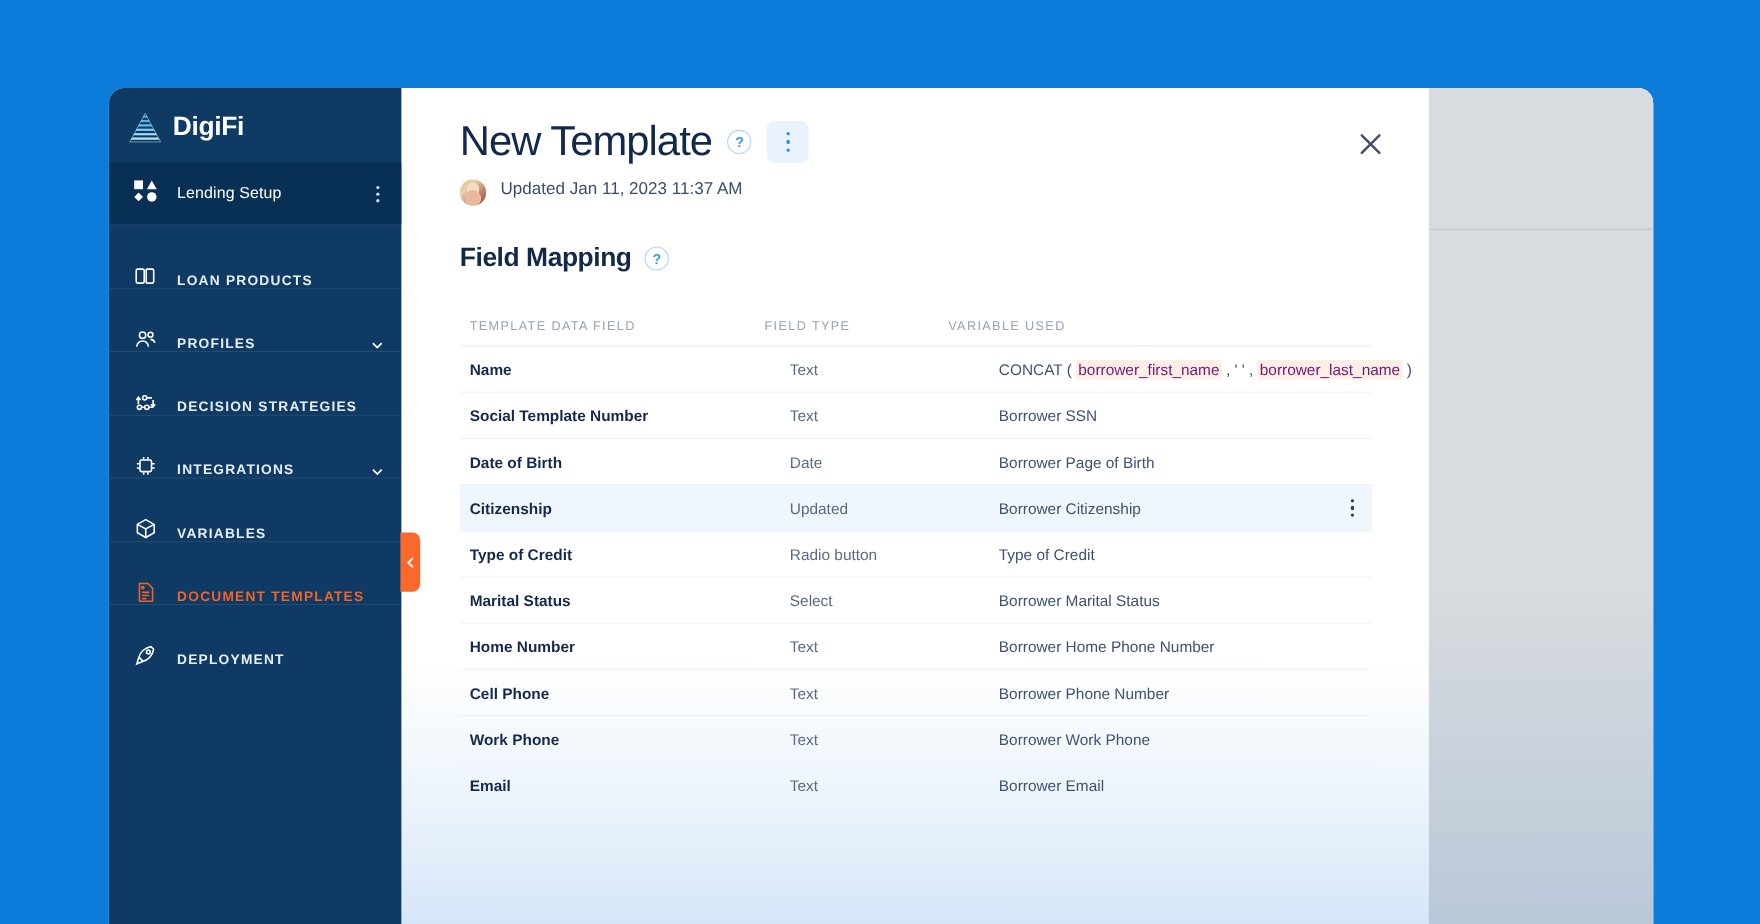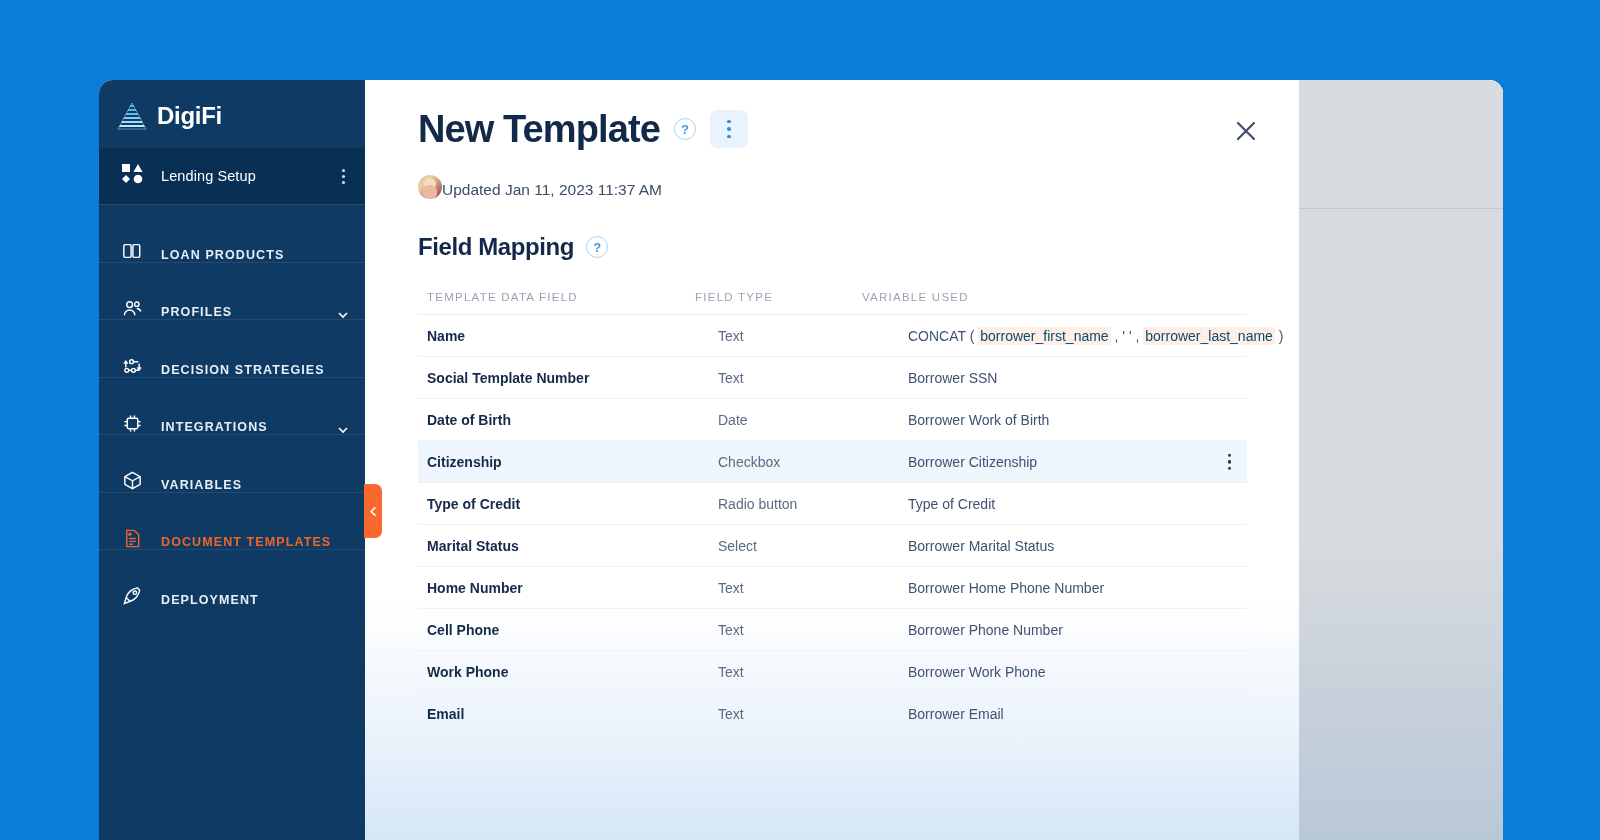--- a/index.html
+++ b/index.html
@@ -242,21 +242,21 @@
     cursor: pointer;
   }
 
   .modal-titlerow {
     display: flex;
     align-items: center;
     gap: 14px;
   }
   .modal-title {
     font-size: 38px;
-    font-weight: bold;
+    font-weight: normal;
     color: #12294a;
     letter-spacing: -0.9px;
     line-height: 1;
   }
   .help-circle {
     width: 22px; height: 22px;
     border-radius: 50%;
     border: 1.5px solid #a9d4f5;
     color: #3e9ae8;
     font-size: 13px;
@@ -271,24 +271,24 @@
     border-radius: 7px;
     display: flex; flex-direction: column;
     align-items: center; justify-content: center;
     gap: 4px;
     cursor: pointer;
     flex-shrink: 0;
   }
   .kebab-btn i { width: 3.5px; height: 3.5px; border-radius: 50%; background: #2e8fe0; display: block; }
 
   .updated-row {
-    margin-top: 27px;
-    display: flex;
-    align-items: flex-end;
-    gap: 0;
+    margin-top: 15px;
+    display: flex;
+    align-items: flex-start;
+    gap: 13px;
   }
   .avatar {
     width: 24px; height: 24px;
     border-radius: 50%;
     flex-shrink: 0;
     background:
       radial-gradient(circle at 50% 72%, #e8b99c 0%, #e8b99c 34%, transparent 35%),
       radial-gradient(circle at 50% 38%, #f2ddc0 0%, #f2ddc0 30%, transparent 31%),
       linear-gradient(135deg, #d8c08e 0%, #e8d2a8 30%, #c98a78 62%, #8e3f3f 100%);
     overflow: hidden;
@@ -305,21 +305,21 @@
     gap: 12px;
   }
   .section-title {
     font-size: 24px;
     font-weight: bold;
     color: #12294a;
     letter-spacing: -0.4px;
   }
 
   
-  #mapping-table { margin-top: 30px; }
+  #mapping-table { margin-top: 42px; }
 
   .mt-head {
     display: flex;
     padding: 0 0 11px 9px;
     border-bottom: 1px solid #e8ecf1;
     font-size: 11.5px;
     letter-spacing: 1.25px;
     color: #98a3b3;
   }
   .mt-row {
@@ -347,21 +347,21 @@
     font-size: 14px;
     color: #5b6a82;
   }
   .mt-row .col-var {
     font-size: 14px;
     color: #3f5270;
     white-space: nowrap;
   }
   .var-chip {
     background: #fdeee6;
-    color: #0c4a6e;
+    color: #701a75;
     padding: 1px 2px;
     border-radius: 2px;
   }
   .row-kebab {
     position: absolute;
     right: 16px;
     top: 50%;
     transform: translateY(-50%);
     display: flex;
     flex-direction: column;
@@ -585,25 +585,25 @@
               <div class="col-var"><span>CONCAT ( </span><span class="var-chip">borrower_first_name</span><span> , </span><span>' '</span><span> , </span><span class="var-chip">borrower_last_name</span><span> )</span></div>
             </div>
             <div class="mt-row">
               <div class="col-field">Social Template Number</div>
               <div class="col-type">Text</div>
               <div class="col-var">Borrower SSN</div>
             </div>
             <div class="mt-row">
               <div class="col-field">Date of Birth</div>
               <div class="col-type">Date</div>
-              <div class="col-var">Borrower Work of Birth</div>
+              <div class="col-var">Borrower Page of Birth</div>
             </div>
             <div class="mt-row hovered">
               <div class="col-field">Citizenship</div>
-              <div class="col-type">Checkbox</div>
+              <div class="col-type">Updated</div>
               <div class="col-var">Borrower Citizenship</div>
               <div class="row-kebab">
                 <i></i>
                 <i></i>
                 <i></i>
               </div>
             </div>
             <div class="mt-row">
               <div class="col-field">Type of Credit</div>
               <div class="col-type">Radio button</div>

